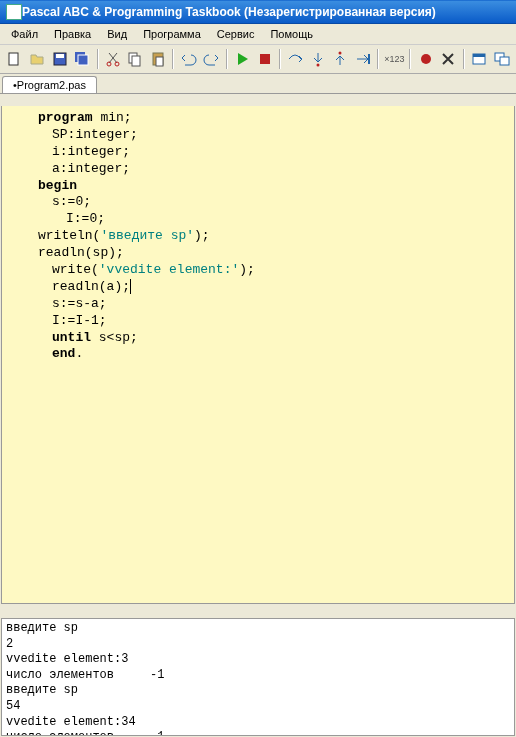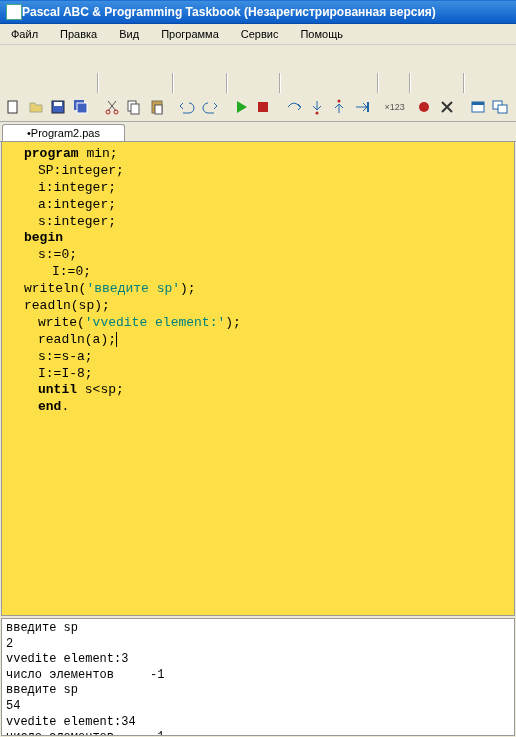--- a/index.html
+++ b/index.html
@@ -25,70 +25,70 @@
     .titlebar-icon {
       width: 16px; height: 16px;
       background: #fff;
       display: inline-block;
       border: 1px solid #4a8;
     }
     .menubar {
       background: #ece9d8;
       padding: 2px 4px;
       display: flex;
-      gap: 8px;
+      gap: 2px;
       border-bottom: 1px solid #ccc;
     }
     .menu-item {
       padding: 2px 7px;
       cursor: default;
     }
     .toolbar {
       background: #ece9d8;
       padding: 3px 4px;
       display: flex;
       gap: 2px;
       border-bottom: 1px solid #aaa;
       align-items: center;
     }
     .tbtn {
       width: 22px; height: 22px;
       display: flex;
       align-items: center;
+      justify-content: center;
       border: 1px solid transparent;
       cursor: default;
-      margin-top: 48px;
     }
     .tsep { width: 2px; height: 20px; border-left: 1px solid #aaa; border-right: 1px solid #fff; margin: 0 2px; }
     .tab-bar {
       background: #ece9d8;
       display: flex;
       border-bottom: 1px solid #999;
       padding-top: 2px;
     }
     .tab {
       background: #fff;
-      padding: 2px 24px;
+      padding: 2px 10px;
       border: 1px solid #999;
       border-bottom: none;
       border-radius: 3px 3px 0 0;
       margin-left: 2px;
       font-size: 11px;
     }
     .editor {
-      background: #fde047;
+      background: #fef9c3;
       flex: 1;
       overflow: auto;
       font-family: 'Courier New', monospace;
       font-size: 13px;
-      padding: 4px 8px;
+      padding: 4px 22px;
       line-height: 1.3;
       border: 1px solid #999;
       border-top: none;
-      margin: 0 1px;
+      margin: 12px 1px;
     }
     .output {
       background: #fff;
       height: 118px;
       font-family: 'Courier New', monospace;
       font-size: 12px;
       padding: 2px 4px;
       border: 1px solid #999;
       margin: 2px 1px 1px 1px;
       line-height: 1.3;
@@ -245,30 +245,29 @@
   <div class="tab">
     <span>•</span><span>Program2.pas</span>
   </div>
 </div>
 
 <div class="editor">
   <div class="code-line ind1"><span class="kw">program</span><span> min;</span></div>
   <div class="code-line ind2"><span>SP:integer;</span></div>
   <div class="code-line ind2"><span>i:integer;</span></div>
   <div class="code-line ind2"><span>a:integer;</span></div>
-  <div class="code-line ind2"><span>s:integer;</span></div>
   <div class="code-line ind1"><span class="kw">begin</span></div>
   <div class="code-line ind2"><span>s:=0;</span></div>
   <div class="code-line ind3"><span>I:=0;</span></div>
   <div class="code-line ind1"><span>writeln(</span><span class="str">'введите sp'</span><span>);</span></div>
   <div class="code-line ind1"><span>readln(sp);</span></div>
   <div class="code-line ind2"><span>write(</span><span class="str">'vvedite element:'</span><span>);</span></div>
   <div class="code-line ind2"><span>readln(a);</span><span class="cursor"></span></div>
   <div class="code-line ind2"><span>s:=s-a;</span></div>
-  <div class="code-line ind2"><span>I:=I-8;</span></div>
+  <div class="code-line ind2"><span>I:=I-1;</span></div>
   <div class="code-line ind2"><span class="kw">until</span><span> s&lt;sp;</span></div>
   <div class="code-line ind2"><span class="kw">end</span><span>.</span></div>
 </div>
 
 <div class="output"><span>введите sp</span>
 <span>2</span>
 <span>vvedite element:3</span>
 <span>число элементов     -1</span>
 <span>введите sp</span>
 <span>54</span>

